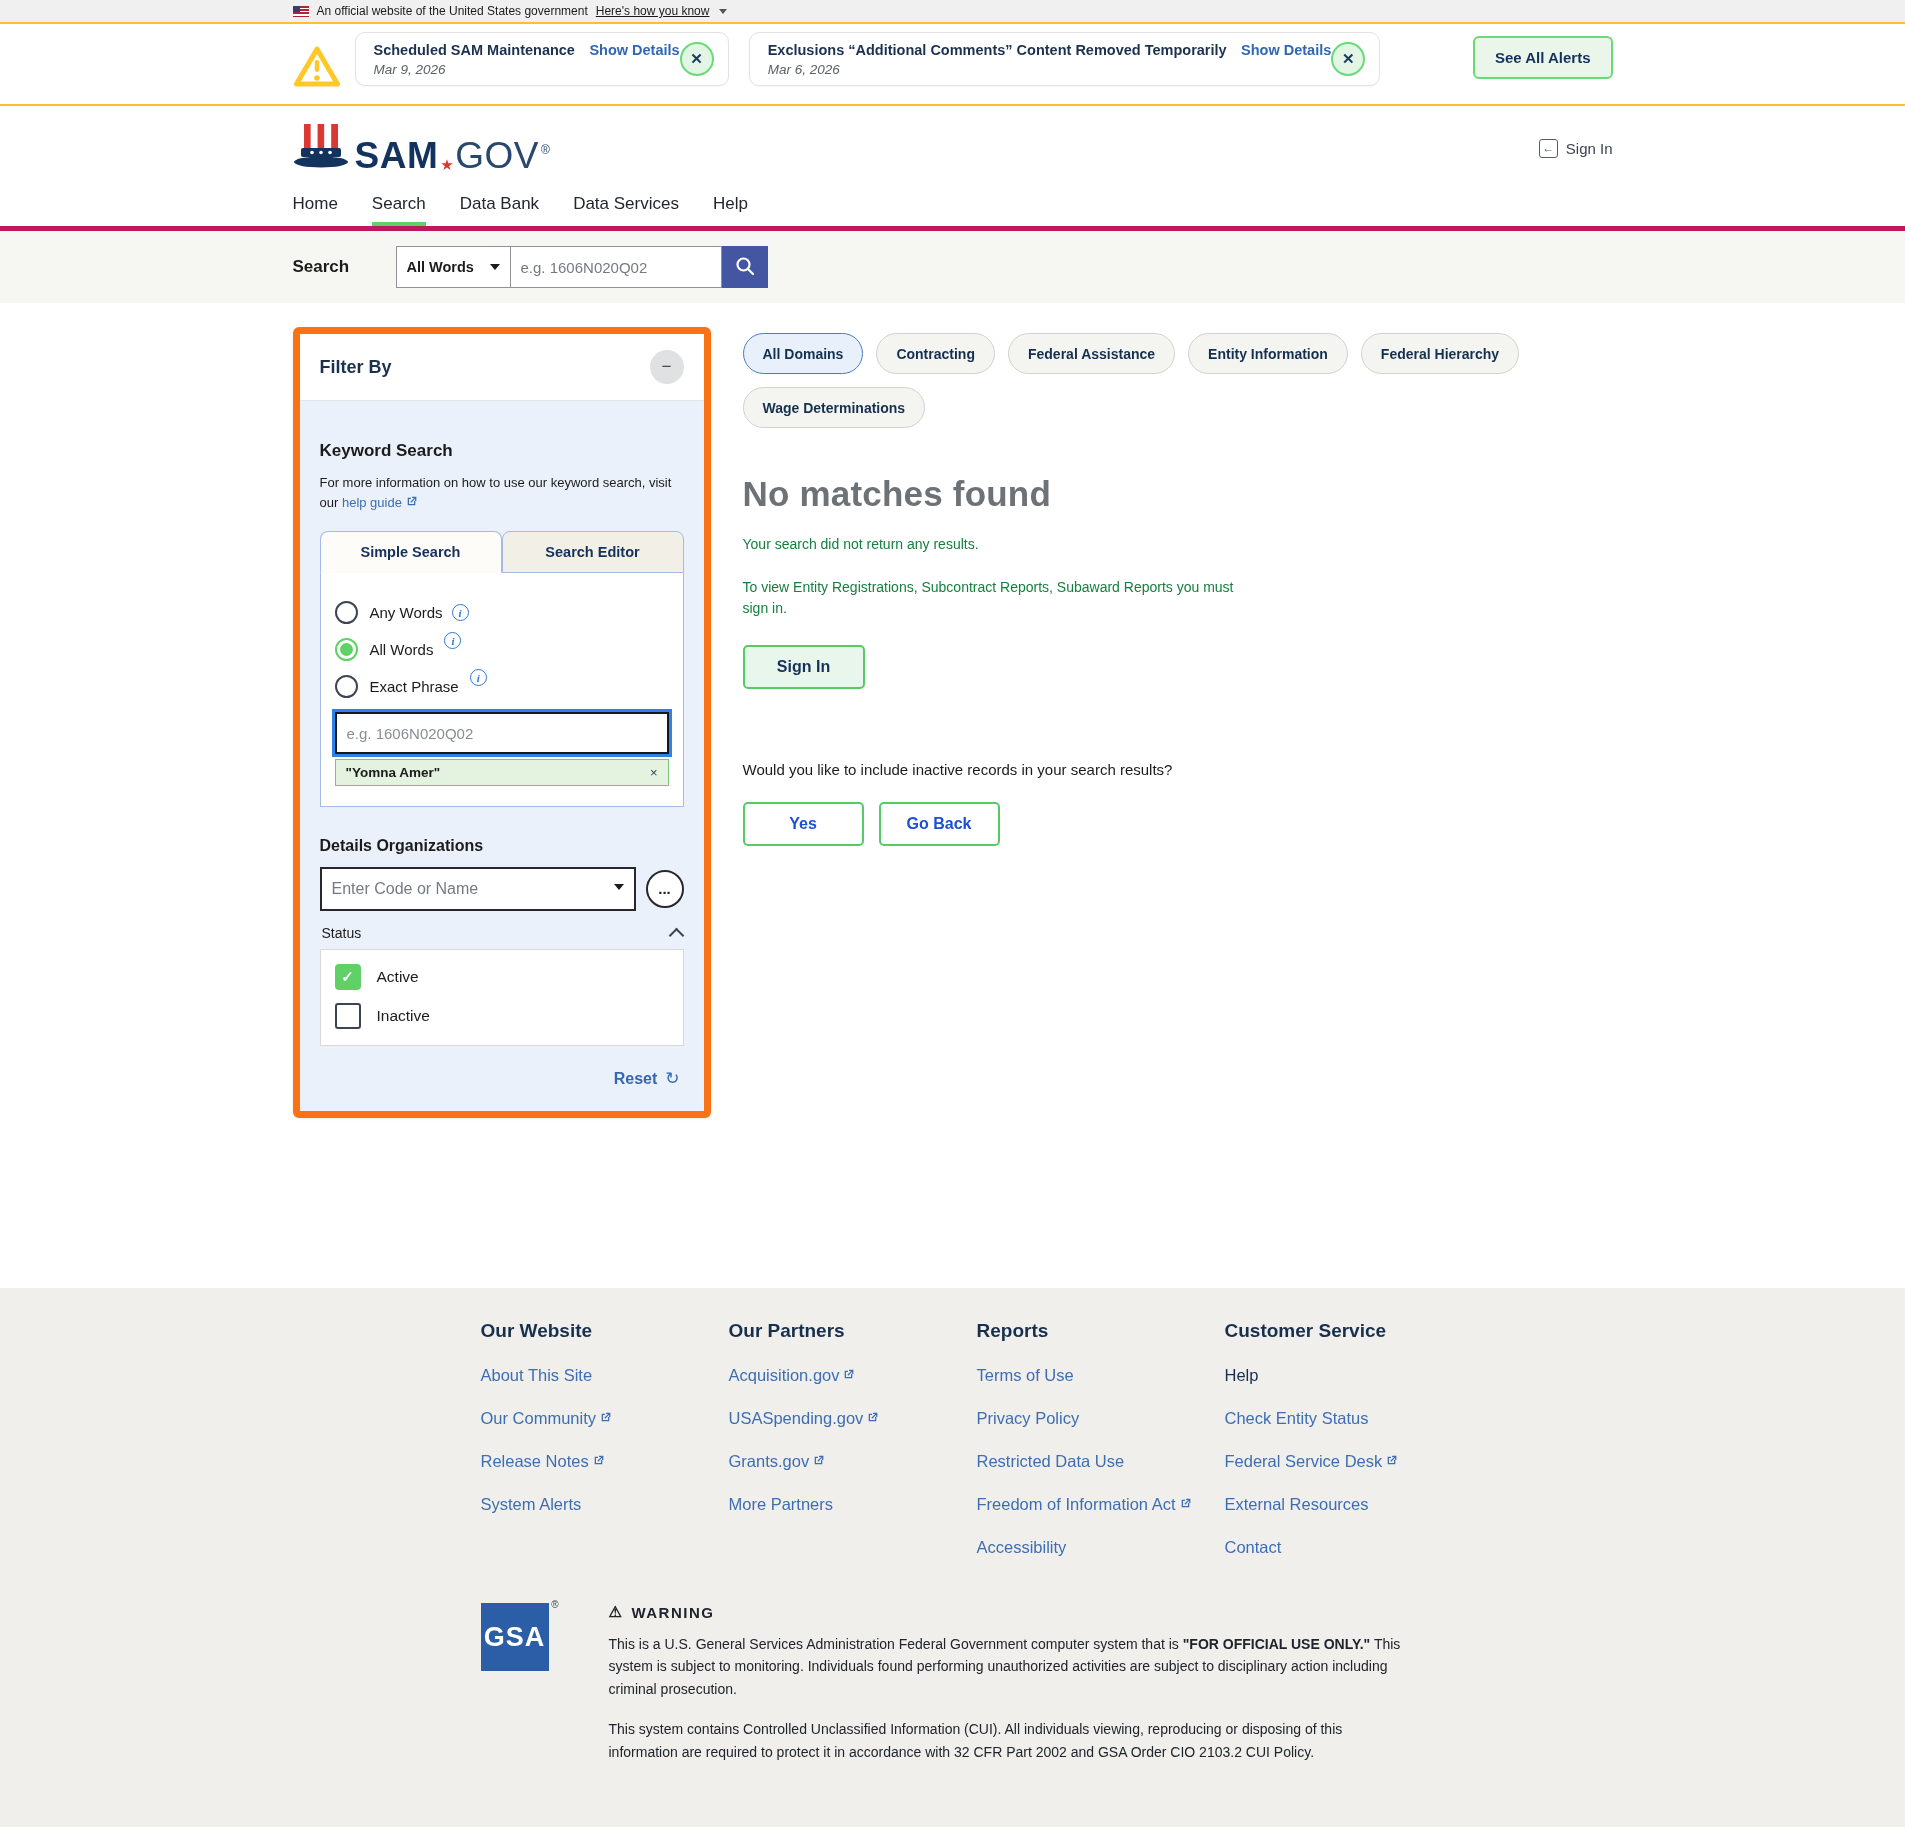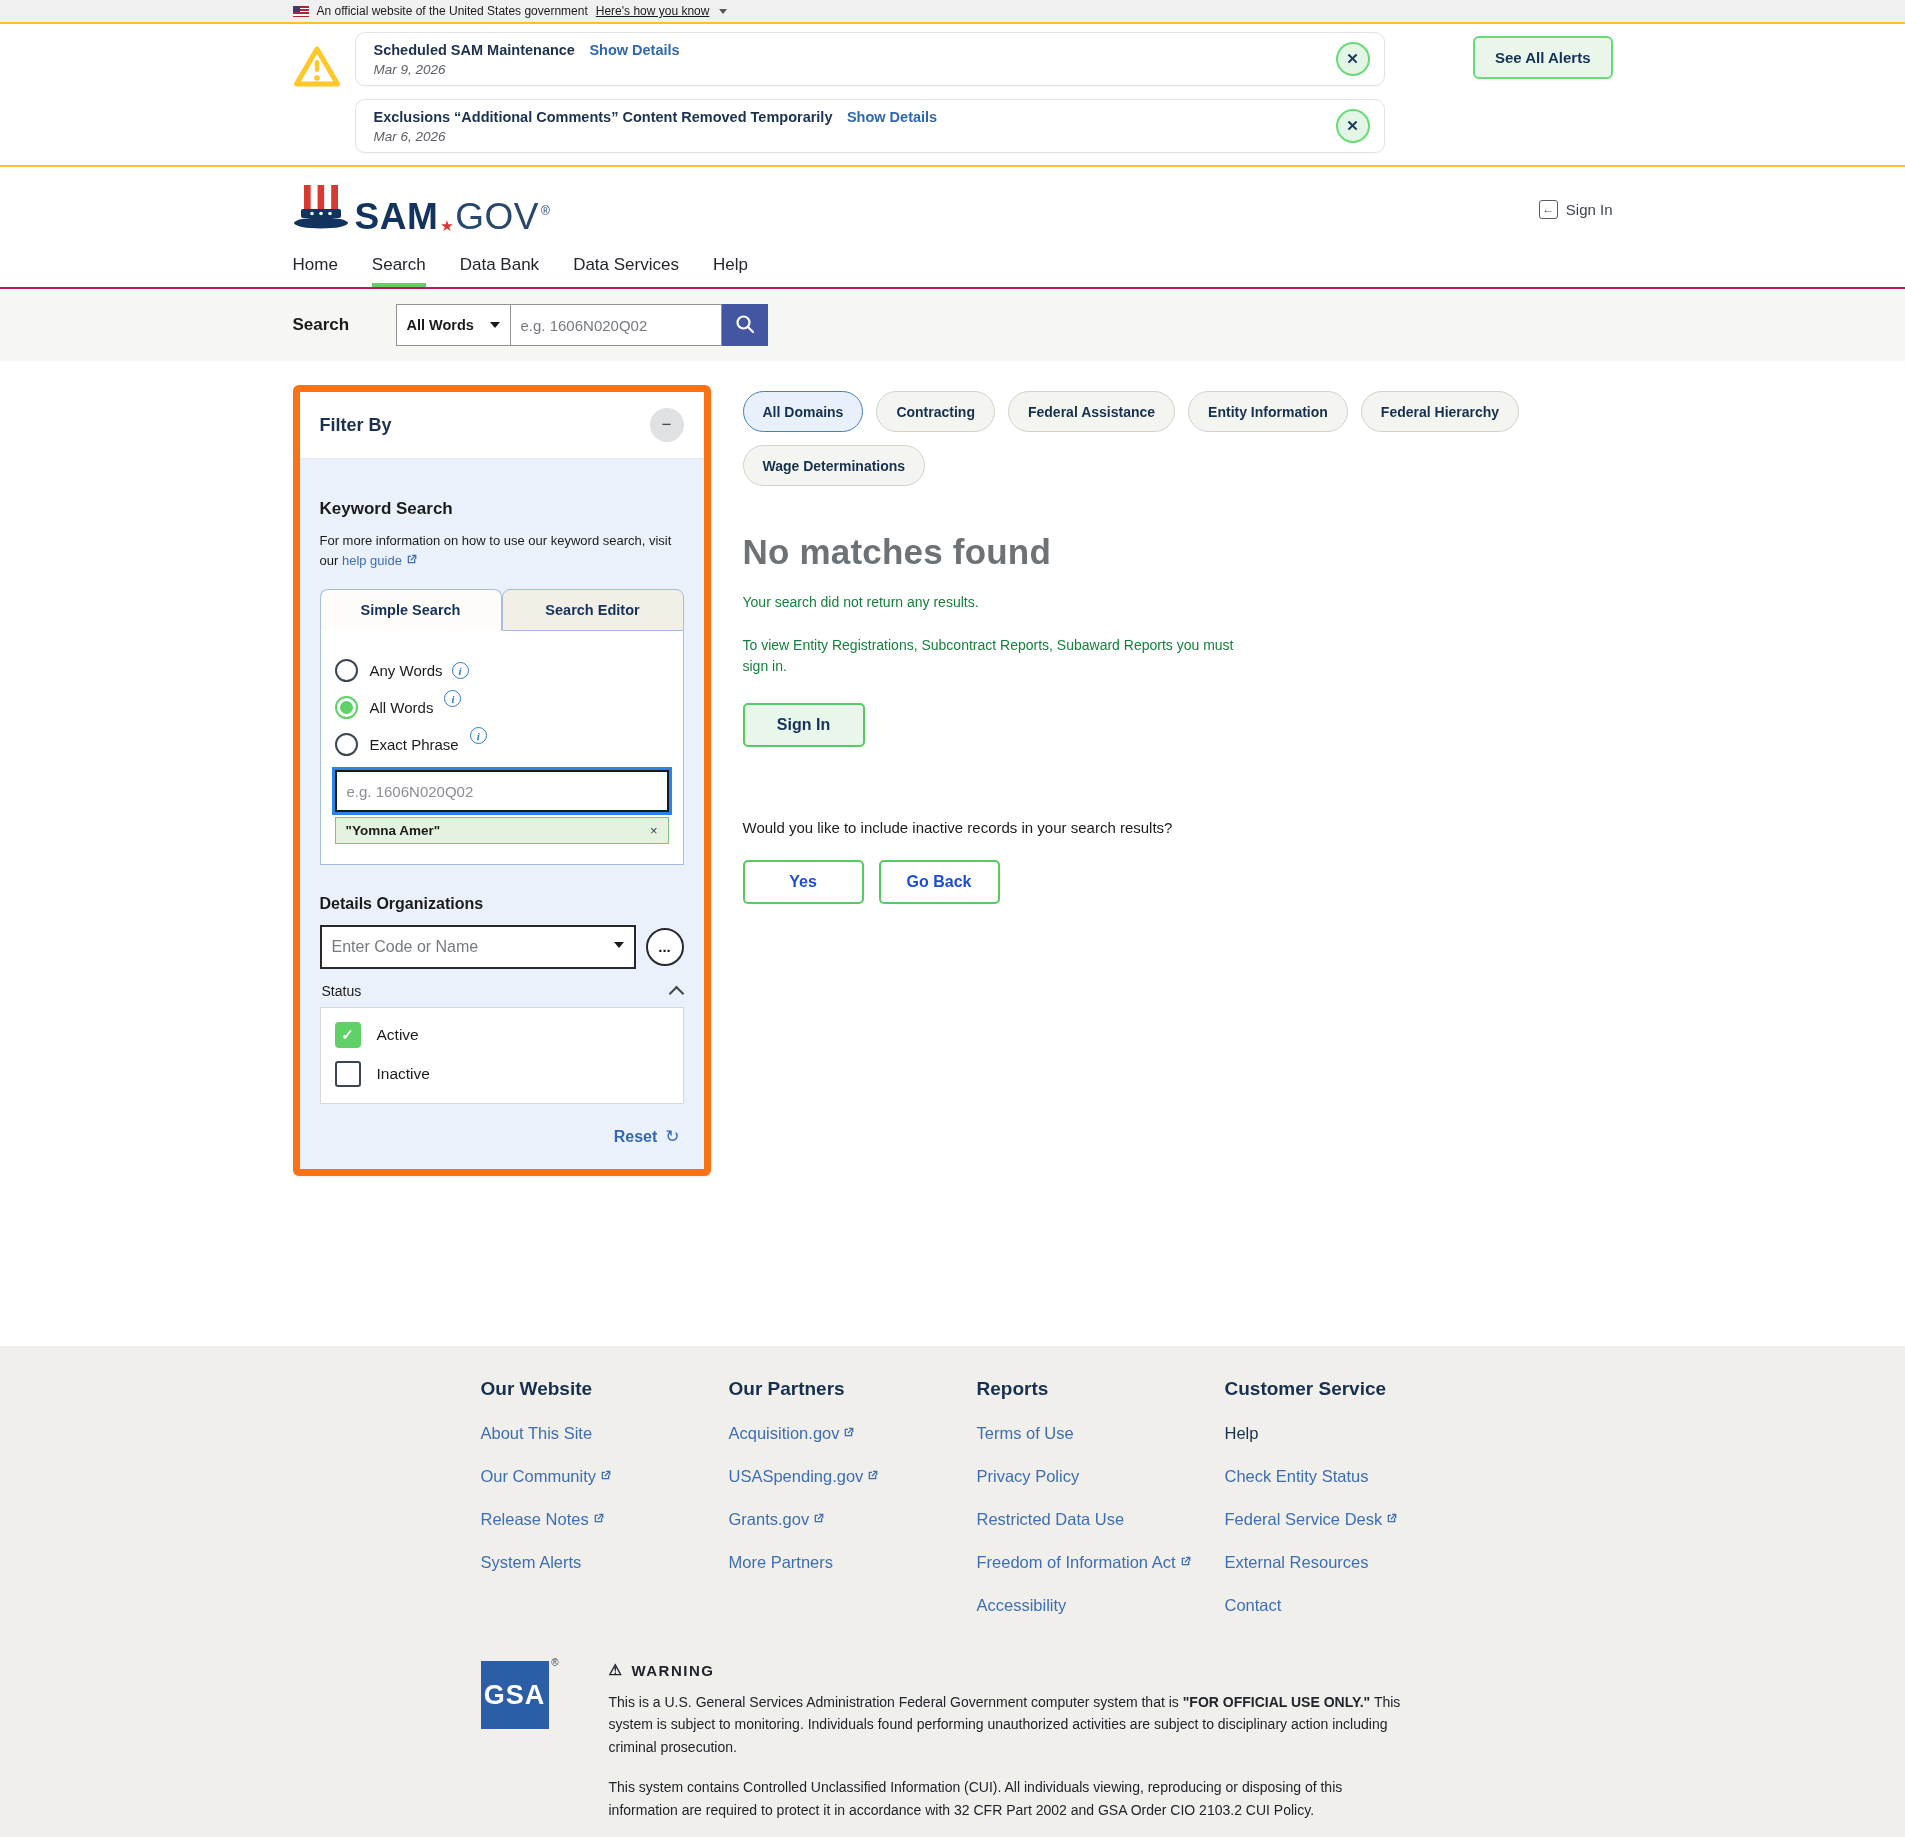--- a/index.html
+++ b/index.html
@@ -18,21 +18,21 @@
       linear-gradient(#b22234 0 0); position:relative; display:inline-block;
       background: repeating-linear-gradient(#b22234 0 1.6px, #fff 1.6px 3.2px); }
   .usflag::after { content:""; position:absolute; left:0; top:0; width:7px; height:6px; background:#3c3b6e; }
   .gov-link { color:#1b1b1b; text-decoration:underline; cursor:pointer; }
   .caret-down-sm { display:inline-block; width:0; height:0; border-left:4px solid transparent; border-right:4px solid transparent; border-top:5px solid #555; margin-left:2px; }
 
   
   .alerts { background:#fff; border-bottom:2px solid #ffbe2e; padding:8px 0 12px; }
   .alerts-inner { display:flex; align-items:flex-start; }
   .alert-triangle { width:62px; padding-top:12px; flex:0 0 62px; }
-  .alert-cards { width:1030px; flex:0 0 1030px; display:flex; flex-direction:column; gap:13px; }
+  .alert-cards { width:1030px; flex:0 0 1030px; display:flex; flex-direction:row; gap:20px; }
   .alert-card { border:1px solid #e2e2e2; border-radius:10px; min-height:52px; padding:8px 14px 8px 18px;
     display:flex; align-items:center; justify-content:space-between; box-shadow:0 1px 2px rgba(0,0,0,.04); }
   .alert-title { font-size:14.5px; font-weight:bold; color:#1c3150; }
   .alert-details { font-size:14.5px; font-weight:bold; color:#2f67b1; margin-left:10px; cursor:pointer; }
   .alert-date { font-size:13.5px; font-style:italic; color:#5d6167; margin-top:3px; }
   .alert-close { width:34px; height:34px; border-radius:50%; background:#e3f5e4; border:2px solid #69da78;
     color:#1c3a63; font-size:15px; font-weight:bold; display:flex; align-items:center; justify-content:center; cursor:pointer; }
   .see-all-wrap { margin-left:auto; padding-top:4px; }
   .see-all-btn { background:#eaf6ea; border:2px solid #69da78; border-radius:6px; padding:11px 20px;
     font-size:15px; font-weight:bold; color:#14315b; cursor:pointer; font-family:inherit; }
@@ -43,21 +43,21 @@
   .brand { display:flex; align-items:flex-end; gap:6px; }
   .brand-text { font-size:37px; letter-spacing:.5px; color:#13335f; line-height:1; display:flex; align-items:flex-end; }
   .brand-sam { font-weight:bold; }
   .brand-star { color:#d83933; font-size:15px; line-height:1; margin:0 1px 2px 2px; }
   .brand-gov { font-weight:normal; color:#28486e; }
   .brand-reg { font-size:12px; color:#28486e; margin:0 0 18px 2px; }
   .signin-link { display:flex; align-items:center; gap:8px; font-size:15px; color:#3d4551; cursor:pointer; }
   .signin-icon { width:19px; height:19px; border:1.5px solid #565c65; border-radius:3px; display:flex; align-items:center; justify-content:center; font-size:12px; color:#565c65; }
 
   
-  .main-nav { border-bottom:2px solid #be185d; }
+  .main-nav { border-bottom:5px solid #be185d; }
   .nav-items { display:flex; gap:34px; padding:12px 0 0; }
   .nav-item { font-size:17px; color:#23272d; padding-bottom:12px; cursor:pointer; position:relative; }
   .nav-item.active { font-weight:normal; }
   .nav-item.active::after { content:""; position:absolute; left:0; right:0; bottom:0; height:4px; background:#5fd167; }
 
   
   .search-band { background:#f6f6f3; padding:15px 0; }
   .search-band-inner { display:flex; align-items:center; }
   .search-band-label { font-size:17px; font-weight:bold; color:#1b1b1b; width:103px; }
   .scope-select { width:114px; height:42px; background:#fff; border:1px solid #8f9297; border-right:none;

